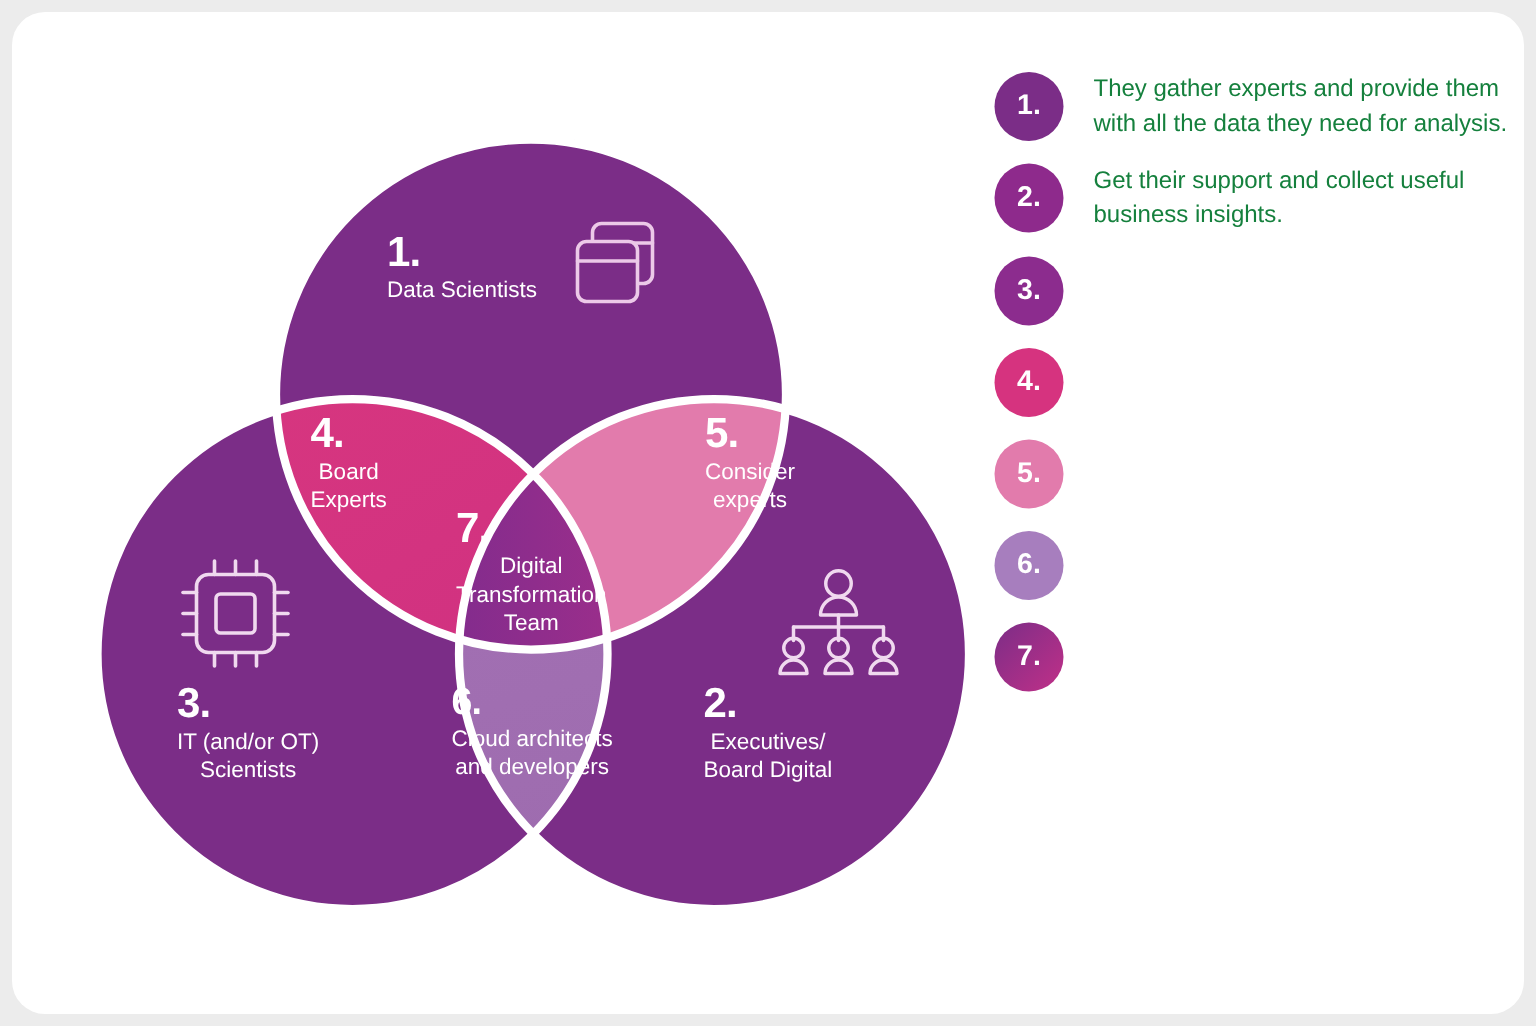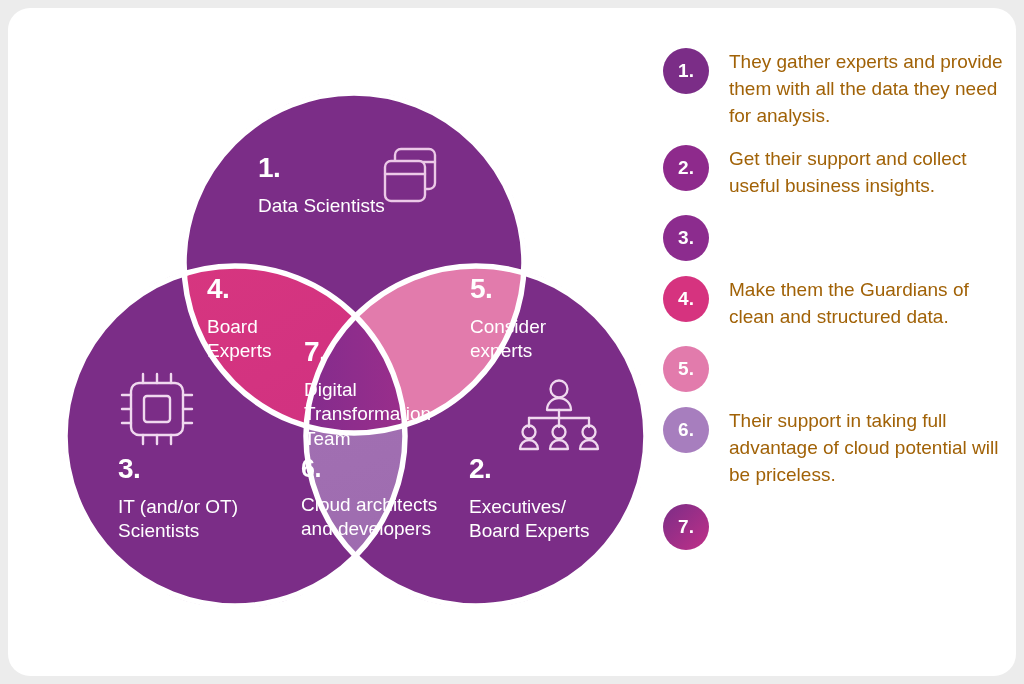--- a/index.html
+++ b/index.html
@@ -50,24 +50,25 @@
   .venn-num {
     font-size: 28px;
     font-weight: bold;
     line-height: 1.0;
     letter-spacing: -0.5px;
   }
   .venn-num.small {
     font-size: 25px;
   }
   .venn-title {
-    font-size: 19px;
+    font-size: 15px;
     line-height: 1.28;
-    margin-top: 12px;
+    margin-top: 2px;
     font-weight: normal;
+    text-align: center;
   }
 
   
   #legend {
     position: absolute;
     left: 655px;
     top: 38px;
     width: 345px;
   }
   .legend-item {
@@ -84,23 +85,23 @@
     font-size: 19px;
     font-weight: bold;
     display: flex;
     align-items: center;
     justify-content: center;
     margin-right: 20px;
     margin-top: 2px;
   }
   .legend-text {
     flex: 1 1 auto;
-    font-size: 19px;
+    font-size: 16px;
     line-height: 1.42;
-    color: #a16207;
+    color: #15803d;
     padding-top: 3px;
   }
 </style>
 </head>
 <body>
 
 <div id="card">
 
   <div id="venn-wrap">
 
@@ -255,21 +256,21 @@
       <div class="venn-title">
         <span>Cloud architects</span><br>
         <span>and developers</span>
       </div>
     </div>
 
     <div class="venn-label" style="left:461px; top:447px;">
       <div class="venn-num">2.</div>
       <div class="venn-title">
         <span>Executives/</span><br>
-        <span>Board Experts</span>
+        <span>Board Digital</span>
       </div>
     </div>
 
   </div>
 
   <div id="legend">
 
     <div class="legend-item">
       <div class="legend-badge" style="background:#7B2D87;">1.</div>
       <div class="legend-text">They gather experts and provide them with all the data they need for analysis.</div>
@@ -279,30 +280,28 @@
       <div class="legend-badge" style="background:#8E2A8C;">2.</div>
       <div class="legend-text">Get their support and collect useful business insights.</div>
     </div>
 
     <div class="legend-item">
       <div class="legend-badge" style="background:#8C2C8E;">3.</div>
     </div>
 
     <div class="legend-item">
       <div class="legend-badge" style="background:#D6337F;">4.</div>
-      <div class="legend-text">Make them the Guardians of clean and structured data.</div>
     </div>
 
     <div class="legend-item">
       <div class="legend-badge" style="background:#E27BAC;">5.</div>
     </div>
 
     <div class="legend-item">
       <div class="legend-badge" style="background:#A77EBE;">6.</div>
-      <div class="legend-text">Their support in taking full advantage of cloud potential will be priceless.</div>
     </div>
 
     <div class="legend-item">
       <div class="legend-badge" style="background:linear-gradient(135deg,#7B2D87 0%,#C03088 100%);">7.</div>
     </div>
 
   </div>
 </div>
 
 </body></html>

